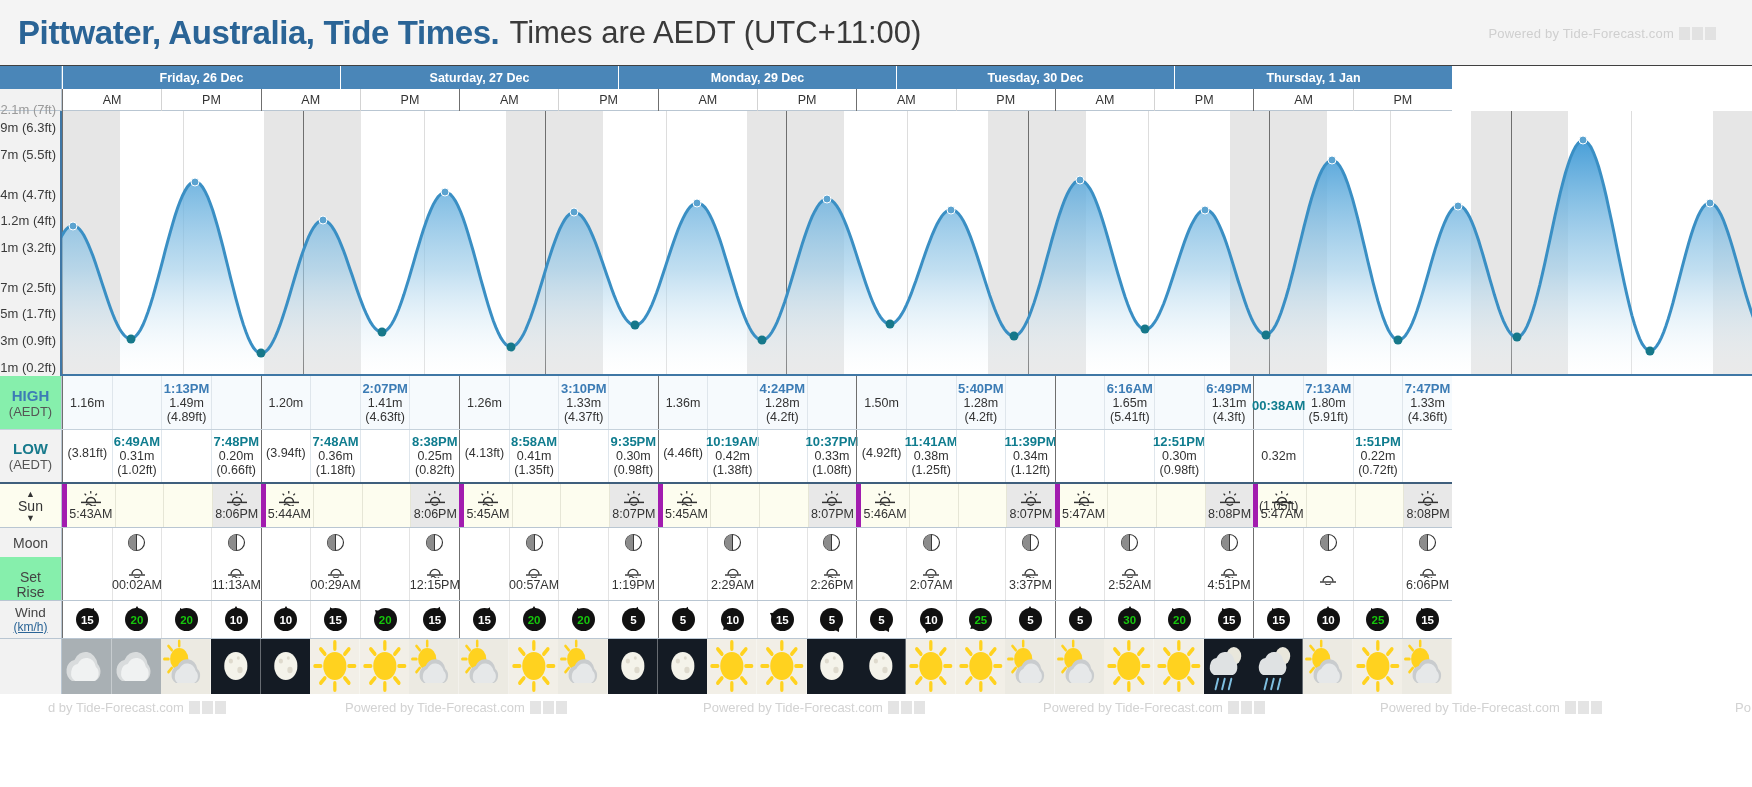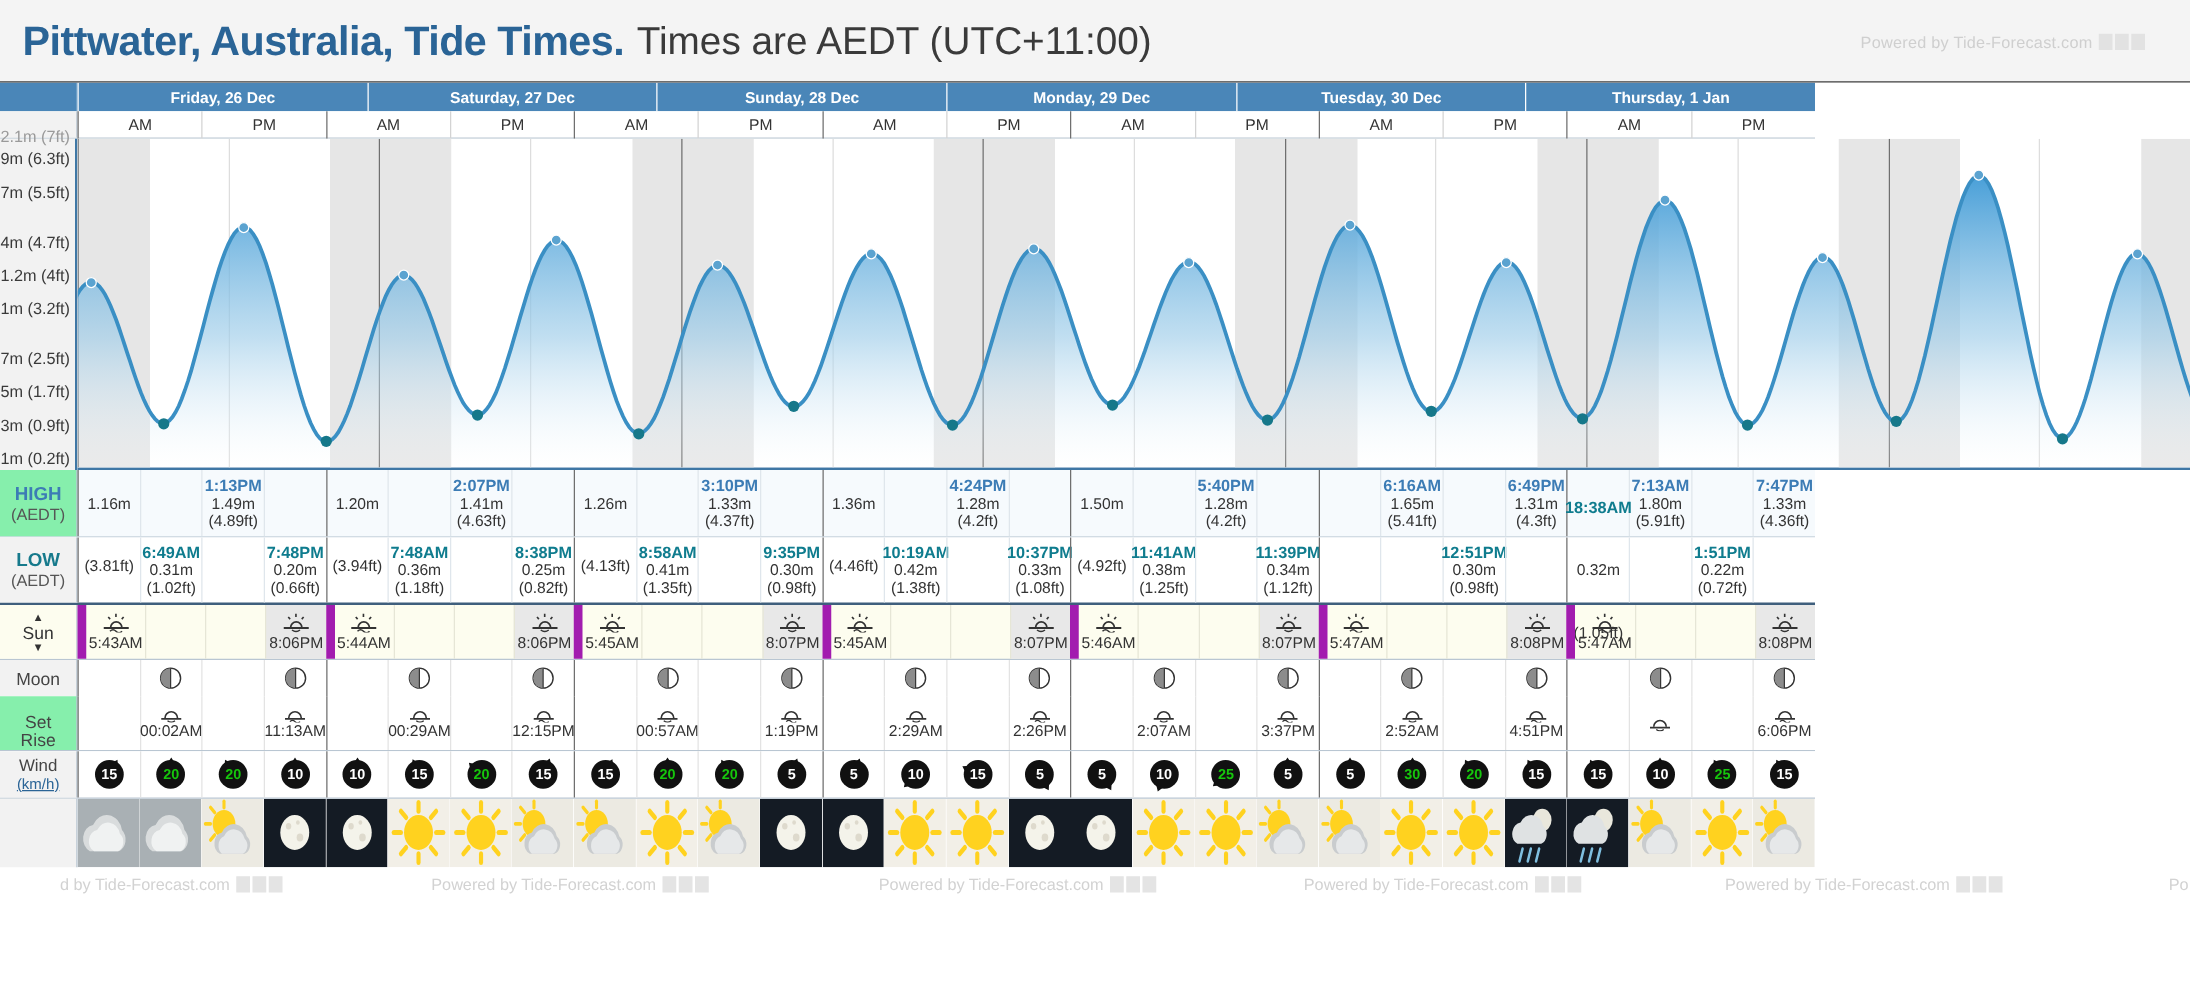--- a/index.html
+++ b/index.html
@@ -108,21 +108,21 @@
 
   
   .sun-row { height:44px; background:#fdfdef; border-bottom:1px solid #b9c6d2; }
   .sun-row .label-cell { background:#fdfdef; color:#333; font-size:14px; }
   .sun-cell {
     flex:1 1 0; min-width:0; display:flex; flex-direction:column;
     align-items:center; justify-content:center; gap:1px;
     border-left:1px solid #e6e6d6; font-size:12.5px; color:#333;
   }
   .sun-cell.shaded { background:#e8e8e8; }
-  .sun-cell.day-start { border-left:7px solid #a21caf; }
+  .sun-cell.day-start { border-left:5px solid #a21caf; }
 
   
   .moon-row { height:29px; background:#fff; }
   .moon-row .label-cell { background:#f2f2f2; font-size:14px; }
   .setrise-row { height:44px; background:#fff; border-bottom:1px solid #b9c6d2;}
   .setrise-row .label-cell { background:#86efac; font-size:14px; line-height:15px;justify-content:flex-end;}
   .moon-cell, .sr-cell {
     flex:1 1 0; min-width:0; display:flex; flex-direction:column;
     align-items:center; justify-content:center;
     border-left:1px solid #e3e3e3; font-size:12.5px; color:#333;
@@ -178,21 +178,20 @@
           <i></i>
           <i></i>
         </span>
     </span>
   </div>
 
   <div class="row dayhead-row" id="dayhead-row">
     <div class="label-cell"></div>
   <div class="dayhead">Friday, 26 Dec</div>
       <div class="dayhead">Saturday, 27 Dec</div>
-      <div class="dayhead">Sunday, 28 Dec</div>
       <div class="dayhead">Monday, 29 Dec</div>
       <div class="dayhead">Tuesday, 30 Dec</div>
       <div class="dayhead">Thursday, 1 Jan</div>
     </div>
 
   <div class="row ampm-row" id="ampm-row">
     <div class="label-cell"></div>
   <div class="ampm day-start">AM</div>
       <div class="ampm">PM</div>
       <div class="ampm day-start">AM</div>
@@ -450,21 +449,21 @@
       </div>
       <div class="qcell day-start"></div>
       <div class="qcell"></div>
       <div class="qcell">
         <span class="t">12:51PM</span>
         <span>0.30m</span>
         <span>(0.98ft)</span>
       </div>
       <div class="qcell"></div>
       <div class="qcell day-start">
-        <span class="t">18:38AM</span>
+        <span class="t">00:38AM</span>
         <span>0.32m</span>
         <span>(1.05ft)</span>
       </div>
       <div class="qcell"></div>
       <div class="qcell">
         <span class="t">1:51PM</span>
         <span>0.22m</span>
         <span>(0.72ft)</span>
       </div>
       <div class="qcell"></div>

